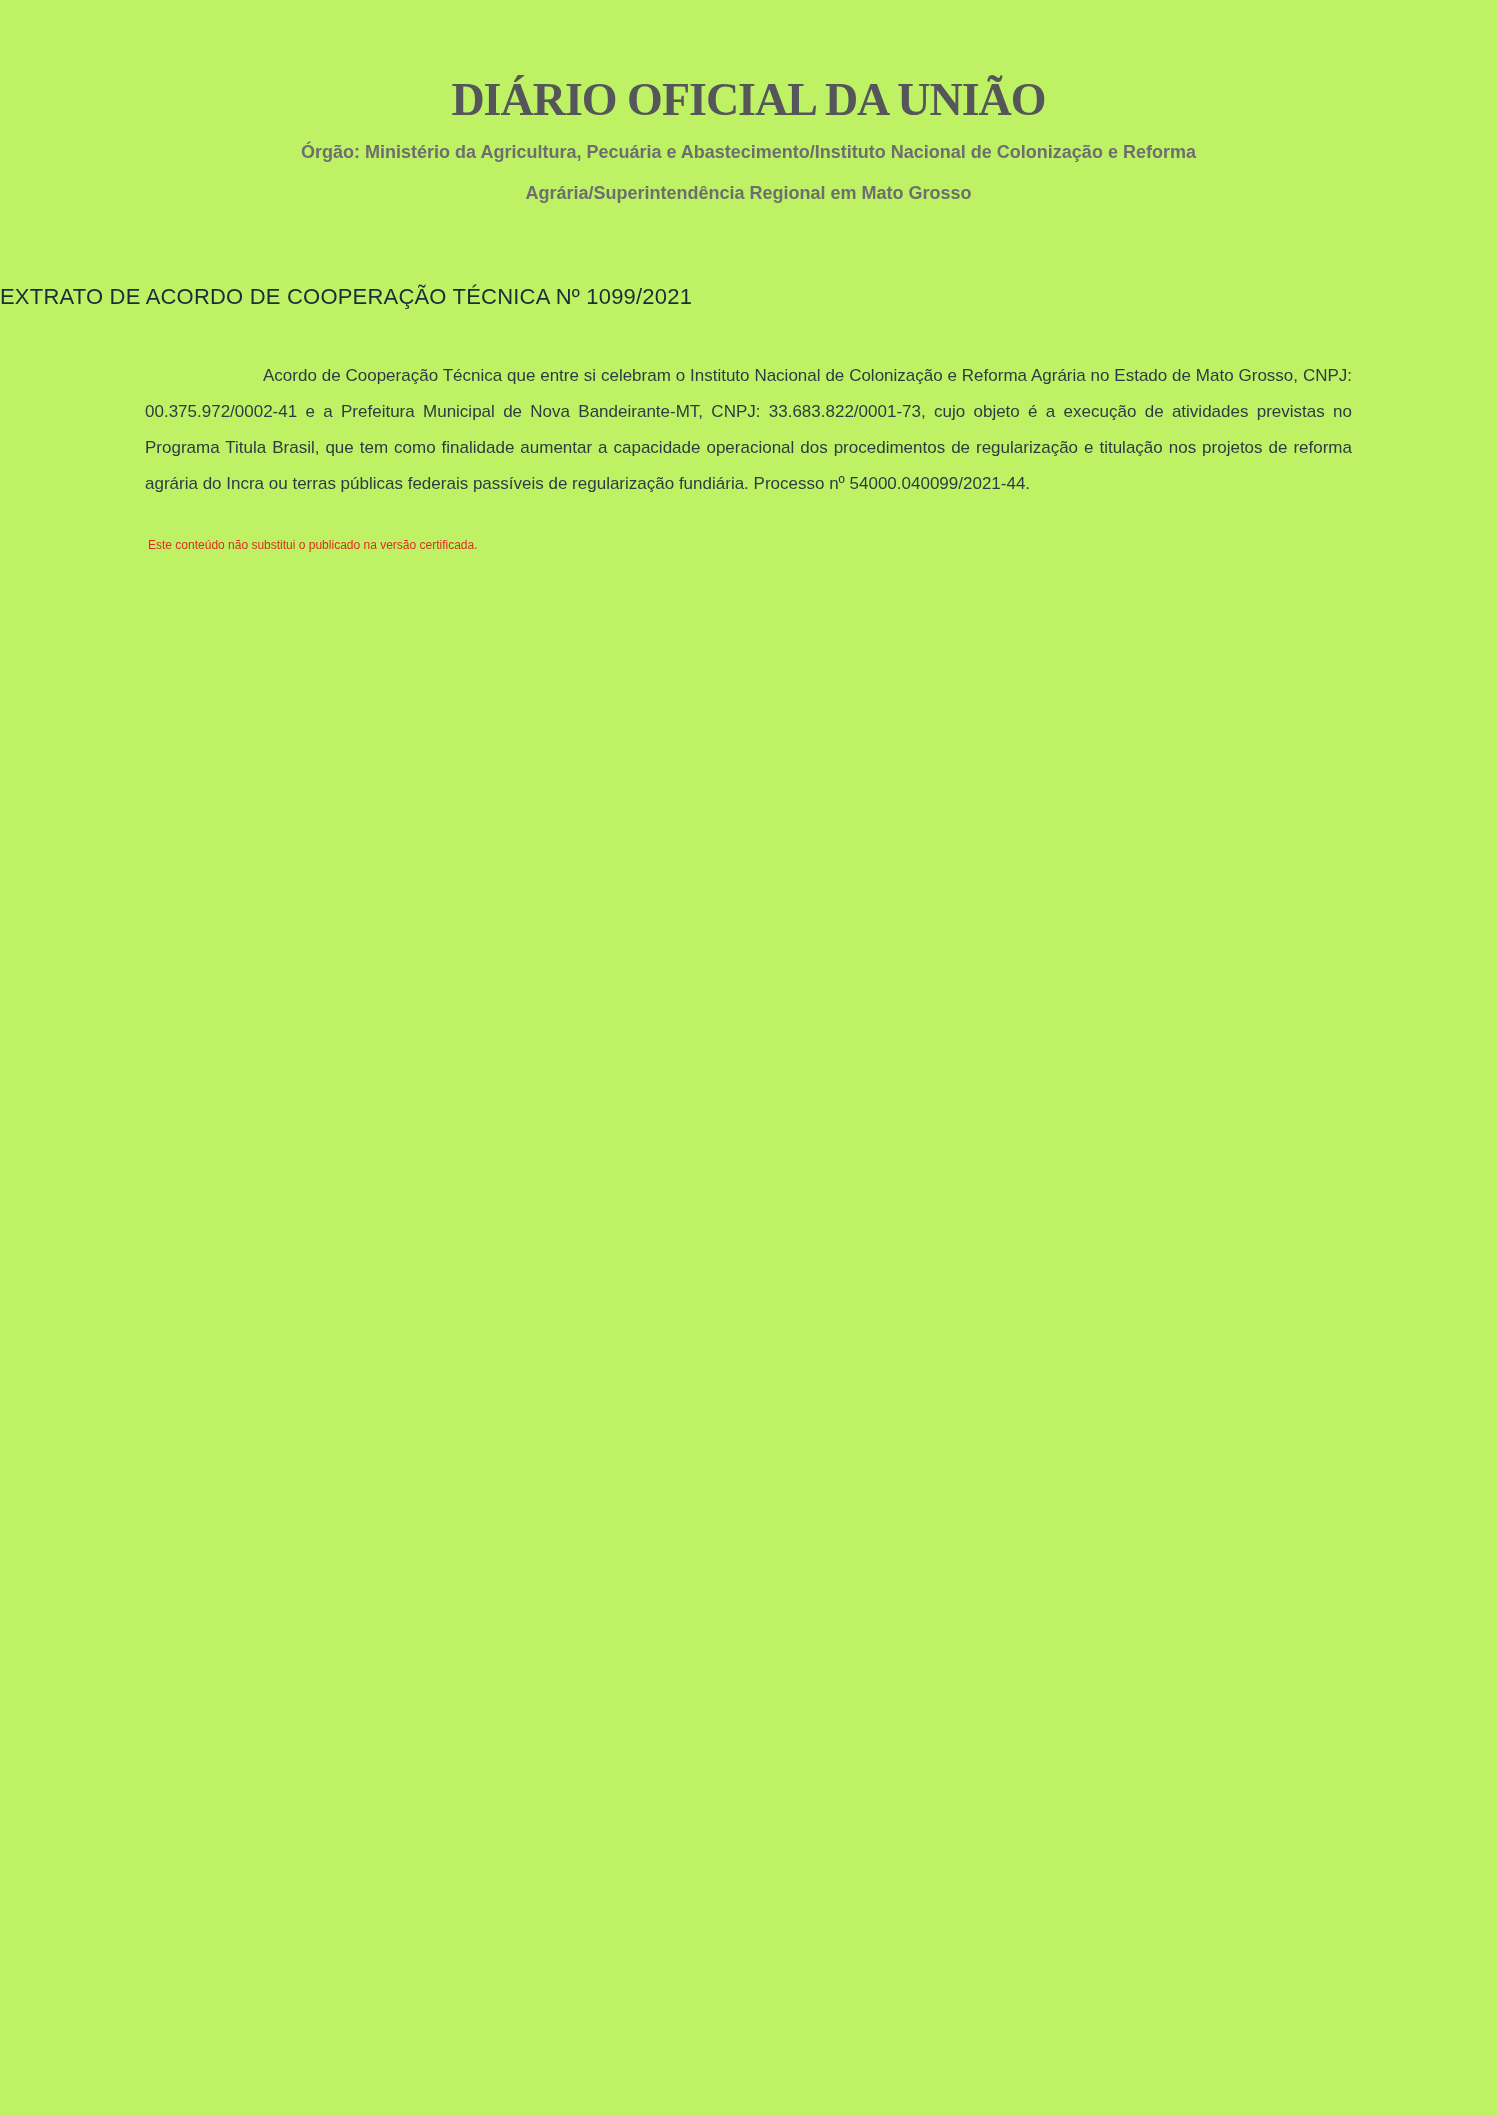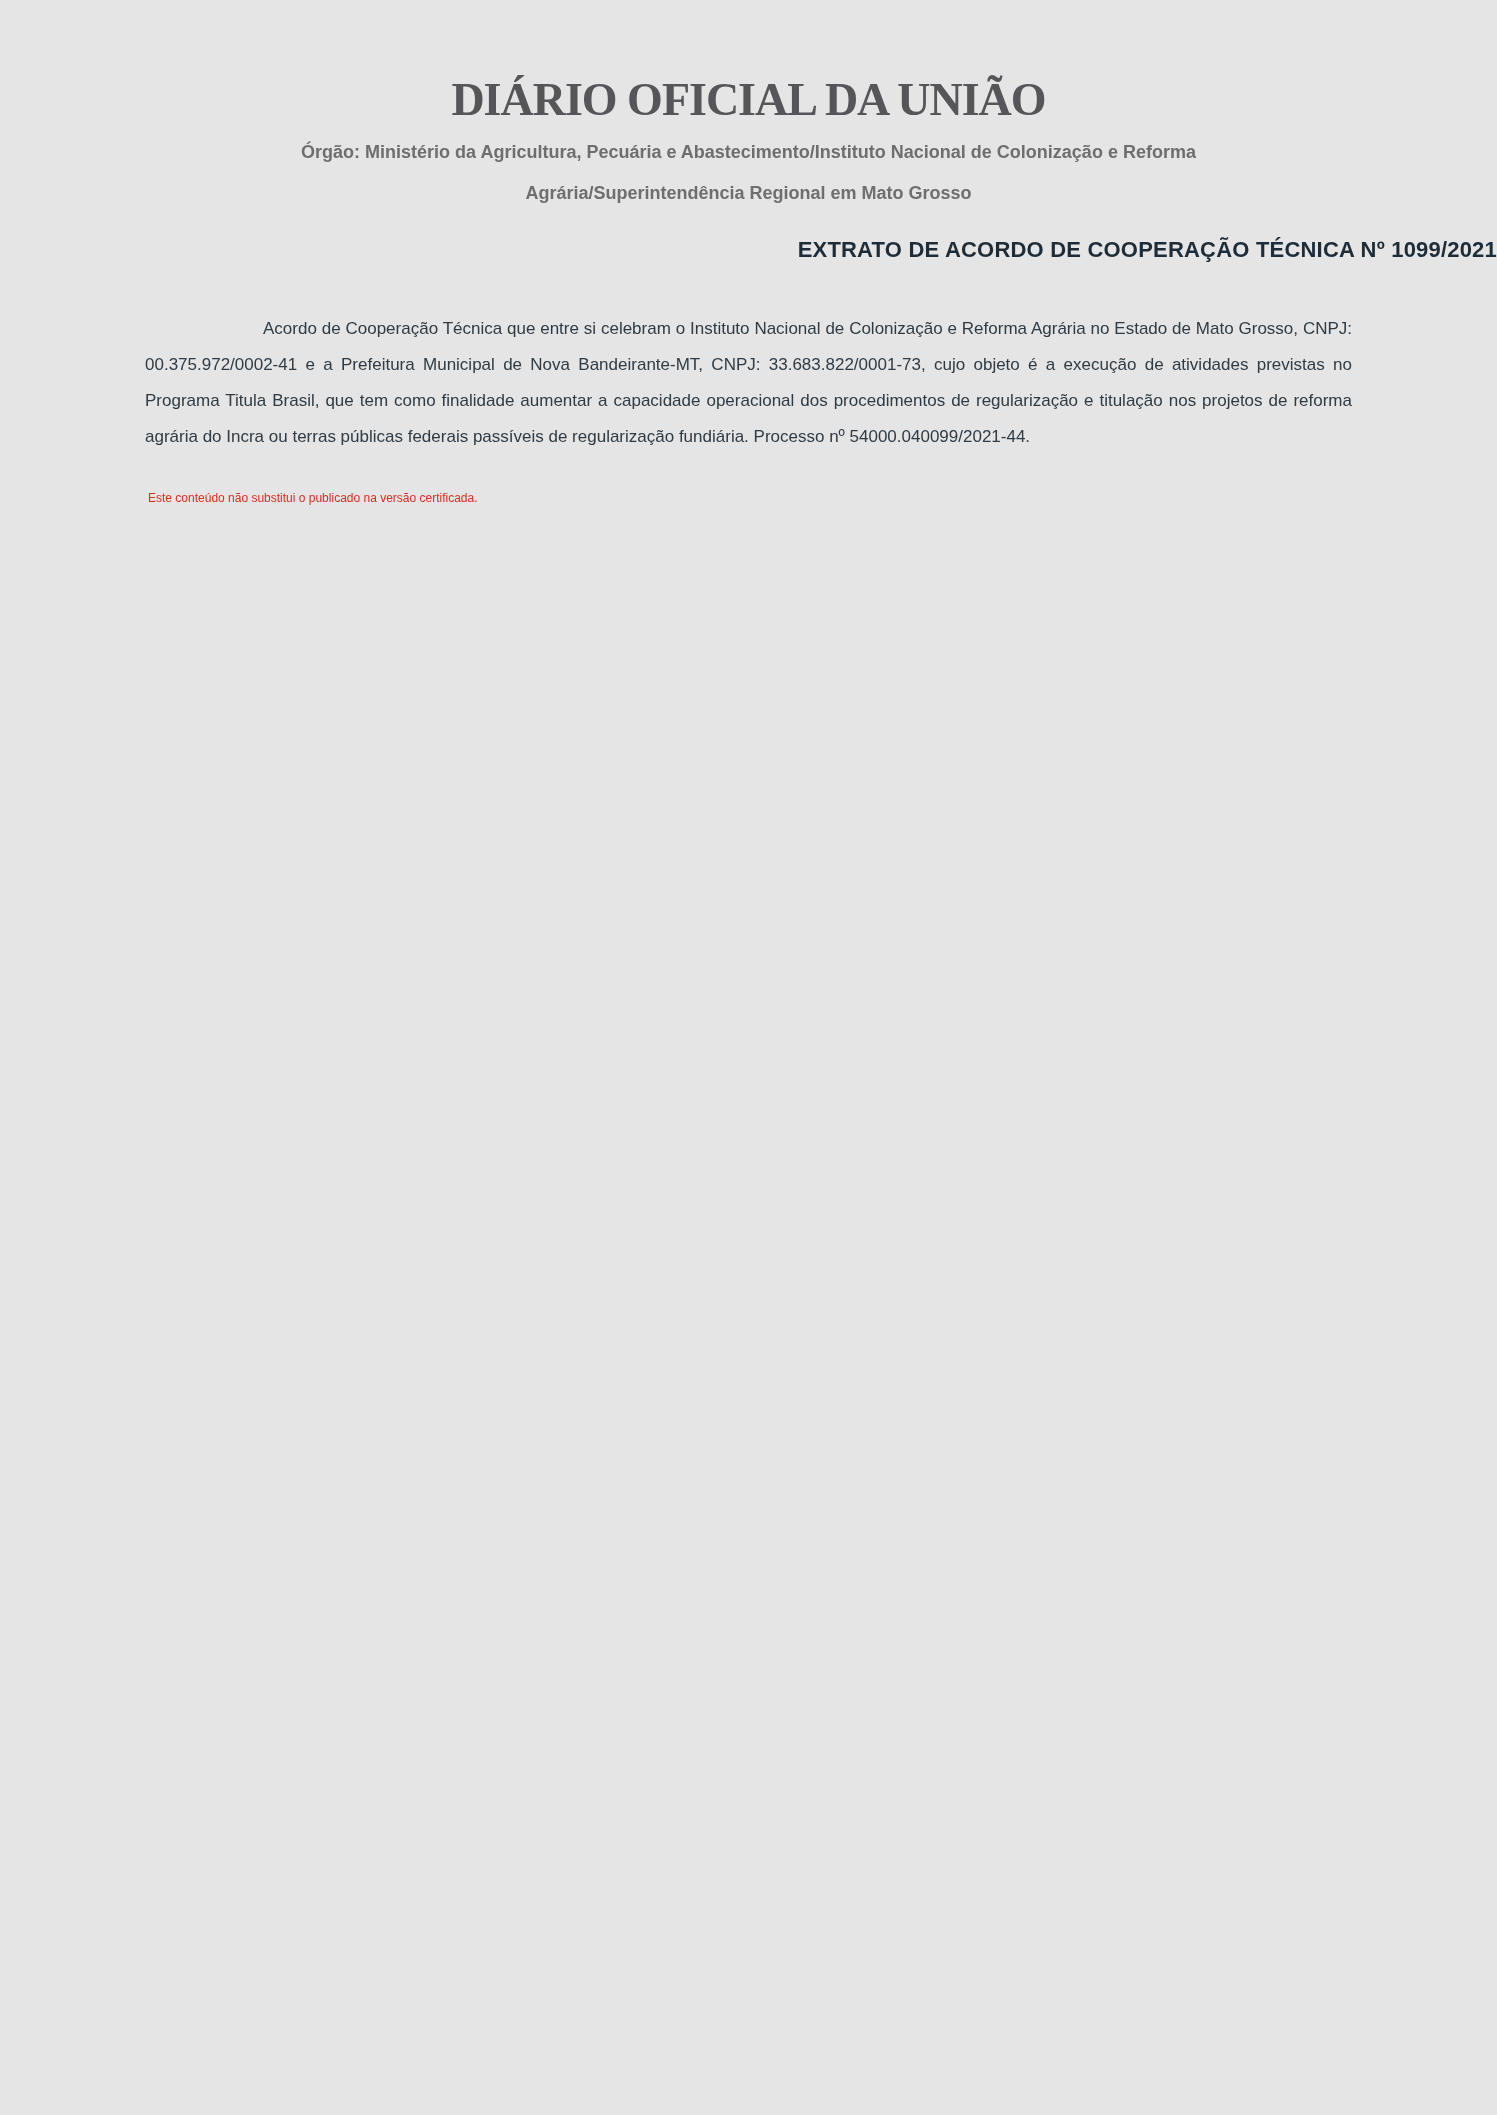--- a/index.html
+++ b/index.html
@@ -10,21 +10,21 @@
     --body-color: #2e3b45;
     --disclaimer-color: #e02b20;
   }
   * { margin: 0; padding: 0; box-sizing: border-box; }
   html, body { background: #ffffff; }
   .page {
     position: relative;
     width: 1497px;
     height: 2115px;
     margin: 0 auto;
-    background: #e5e5e5;
+    background: #bef264;
     font-family: "Liberation Sans", sans-serif;
     overflow: hidden;
   }
   .masthead {
     padding-top: 72px;
     text-align: center;
   }
   .masthead h1 {
     font-family: "Liberation Serif", "DejaVu Serif", serif;
     font-weight: 700;
@@ -46,24 +46,24 @@
   .organ {
     margin: 4px auto 0;
     max-width: 1000px;
     font-size: 18px;
     font-weight: 700;
     line-height: 41px;
     color: var(--organ-color);
     text-align: center;
   }
   .article-heading {
-    margin-top: 23px;
-    text-align: right;
+    margin-top: 70px;
+    text-align: left;
     font-size: 22px;
-    font-weight: 700;
+    font-weight: 400;
     letter-spacing: 0.2px;
     color: var(--heading-color);
   }
   .article-body {
     margin: 48px 145px 0 145px;
     font-size: 17px;
     line-height: 36px;
     color: var(--body-color);
     text-align: justify;
     text-indent: 118px;

